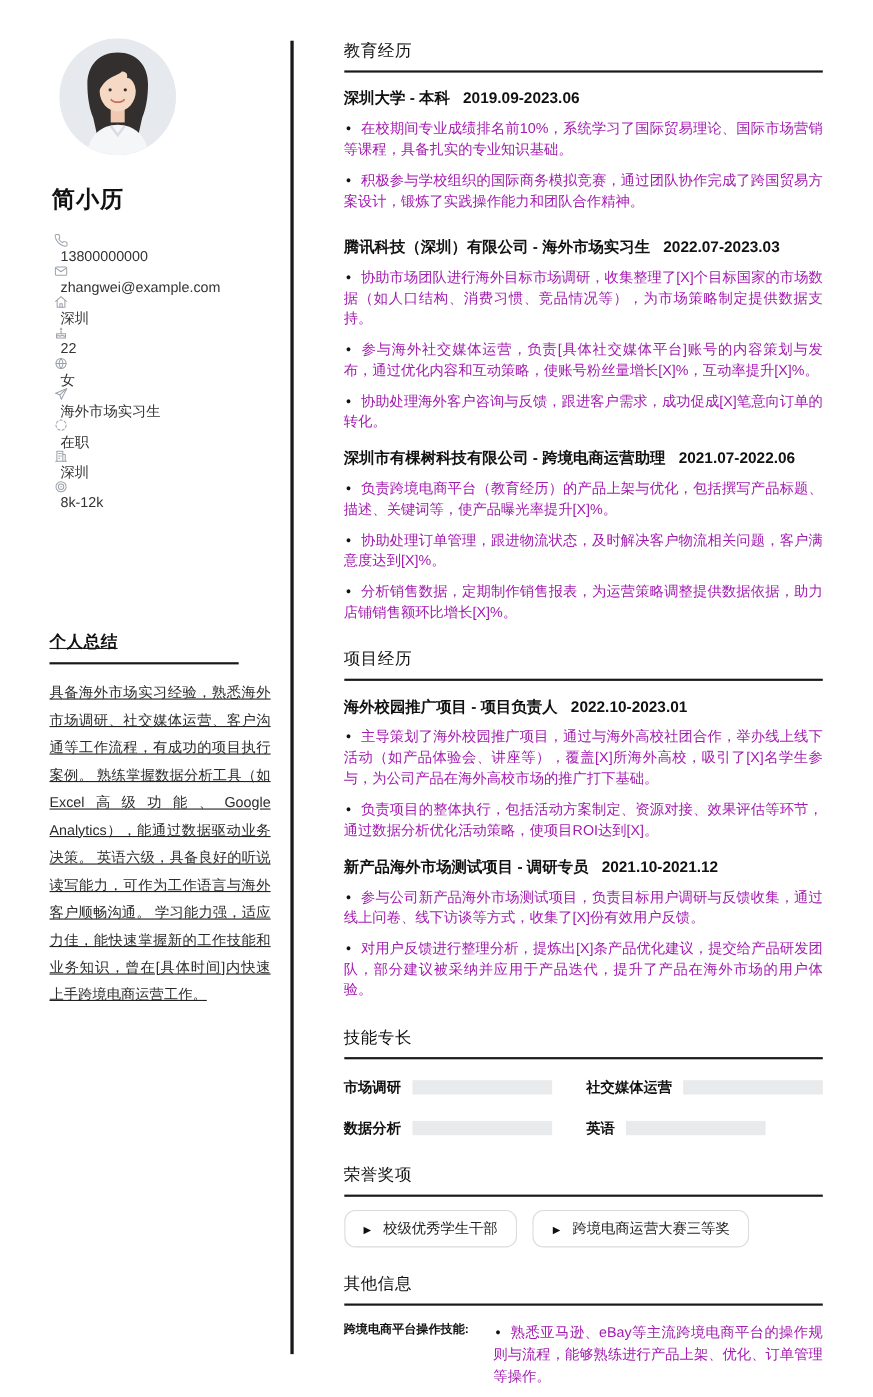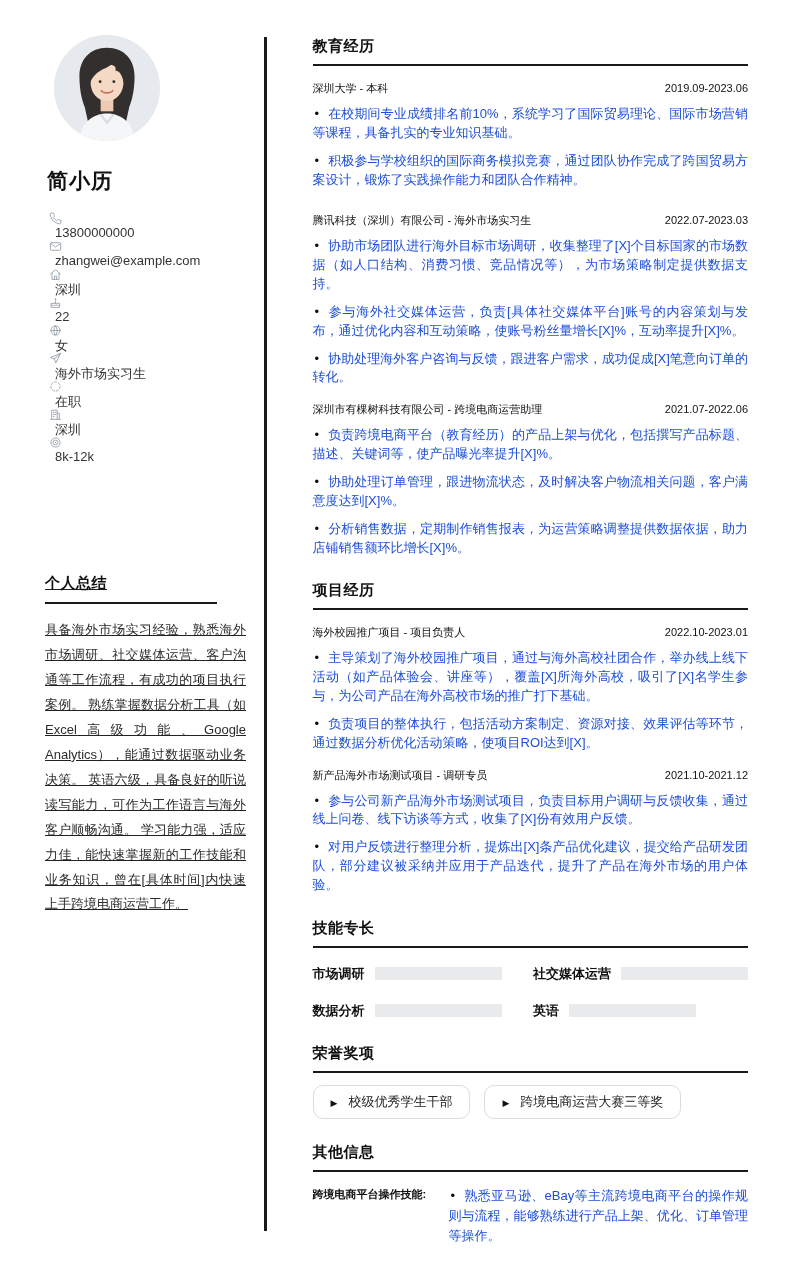--- a/index.html
+++ b/index.html
@@ -44,30 +44,30 @@
   }
 
   
   .v-divider { flex: 0 0 2.5px; background: #17191c; height: 1194px; margin-left: 18px; margin-top: 2px; }
 
   
   .right { flex: 1 1 auto; margin-left: 46px; min-width: 0; }
   .section { margin-top: 24px; }
   .section:first-child { margin-top: 2px; }
   .sec-title {
-    font-size: 15px; font-weight: bold; color: #111; margin: 0;
+    font-size: 15px; font-weight: normal; color: #111; margin: 0;
     padding-bottom: 8px; border-bottom: 2px solid #17191c; letter-spacing: 0.5px;
   }
   .entry { margin-top: 2px; }
   .entry-head {
-    display: flex; justify-content: space-between; align-items: baseline;
-    font-size: 11px; font-weight: normal; color: #111; margin: 15px 0 2px 0;
+    display: flex; align-items: baseline;
+    font-size: 14px; font-weight: bold; color: #111; margin: 15px 0 2px 0;
   }
   .entry-date { white-space: nowrap; margin-left: 12px; }
-  .bullet { font-size: 13px; line-height: 1.45; color: #1d4ed8; margin: 9px 0; text-align: justify; }
+  .bullet { font-size: 13px; line-height: 1.45; color: #a21caf; margin: 9px 0; text-align: justify; }
   .dot { display: inline-block; margin: 0 9px 0 2px; }
   .dot::before { content: "\2022"; font-size: 13px; color: #111; }
 
   
   .skills-grid { display: grid; grid-template-columns: 1fr 1fr; column-gap: 26px; row-gap: 19px; margin-top: 17px; }
   .skill { display: flex; align-items: center; }
   .skill-label { font-size: 13px; font-weight: bold; color: #111; white-space: nowrap; margin-right: 10px; }
   .skill-bar { width: 127px; height: 13px; background: #e9eaeb; position: relative; flex: 0 0 127px; }
   .skill-fill { height: 100%; background: #17191c; clip-path: polygon(0 0, calc(100% - 8px) 0, 100% 100%, 0 100%); }
 

